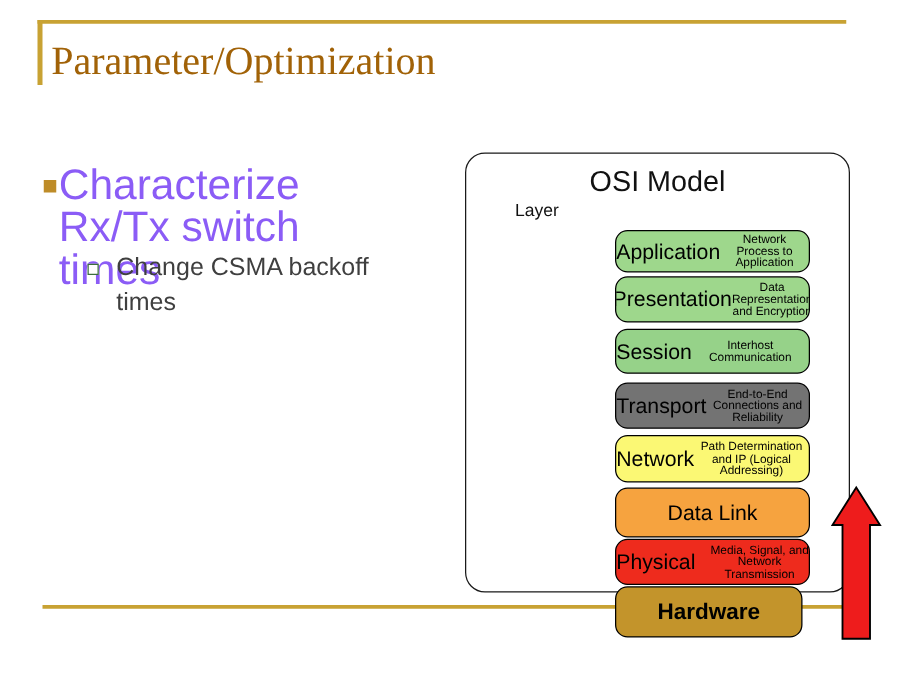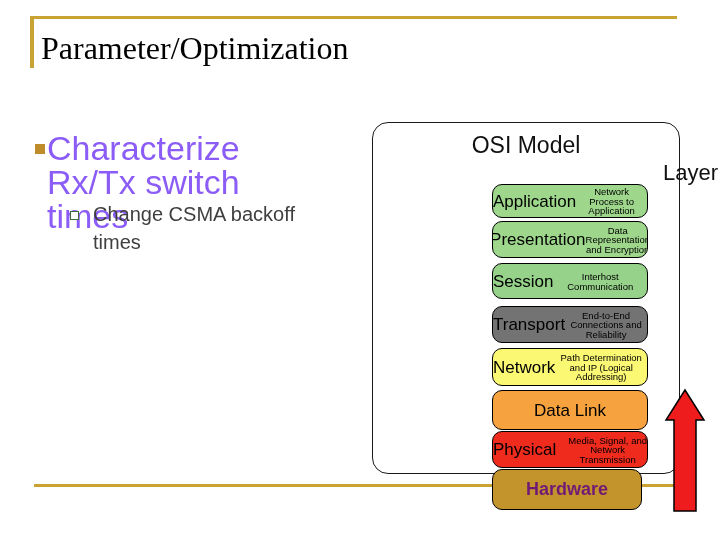--- a/index.html
+++ b/index.html
@@ -5,21 +5,21 @@
   html,body{margin:0;padding:0;background:#fff;}
   #slide{
     position:relative;width:720px;height:540px;background:#ffffff;
     overflow:hidden;font-family:"Liberation Sans",sans-serif;
   }
   
   .gold-line-top{position:absolute;left:30px;top:16px;width:647px;height:3px;background:#C8A233;}
   .gold-bar-left{position:absolute;left:30px;top:16px;width:4px;height:52px;background:#C8A233;}
   .slide-title{
     position:absolute;left:41px;top:30px;width:620px;
-    font-family:"Liberation Serif",serif;font-size:32px;color:#000000;
+    font-family:"Liberation Serif",serif;font-size:32px;color:#a16207;
     white-space:nowrap;
   }
   
   .bullet-sq{position:absolute;left:35px;top:144px;width:10px;height:10px;background:#BE8C28;}
   .bullet-text{
     position:absolute;left:47px;top:131px;width:250px;
     font-size:34px;line-height:34px;color:#8b5cf6;
   }
   .sub-sq{position:absolute;left:70px;top:211px;width:7px;height:7px;background:#fff;border:1.5px solid #3C6E3C;}
   .sub-text{
@@ -29,36 +29,36 @@
   
   .osi-box{
     position:absolute;left:372px;top:122px;width:306px;height:350px;
     background:#ffffff;border:1.6px solid #1a1a1a;border-radius:16px;
   }
   .osi-title{
     position:absolute;left:0;top:9px;width:100%;text-align:center;
     font-size:23px;color:#111;letter-spacing:0px;
   }
   .osi-subtitle{
-    position:absolute;left:0;top:37px;width:100%;text-align:right;
-    font-size:22px;color:#111;transform:translateX(39px);
+    position:absolute;left:0;top:37px;width:100%;text-align:left;
+    font-size:14px;color:#111;transform:translateX(39px);
   }
   .layer-box{
     position:absolute;left:492px;width:156px;box-sizing:border-box;
     border:1.6px solid #000;border-radius:10px;
     display:flex;flex-direction:row;justify-content:center;align-items:center;
     text-align:center;overflow:hidden;z-index:3;
   }
   .layer-name{font-size:17px;line-height:17px;color:#000;white-space:nowrap;}
   .layer-desc{font-size:9.5px;line-height:9.5px;color:#000;margin-top:1px;}
   .hardware-box{
     position:absolute;left:492px;top:469px;width:150px;height:41px;box-sizing:border-box;
     border:1.6px solid #000;border-radius:10px;
     display:flex;justify-content:center;align-items:center;
-    font-size:18px;font-weight:bold;color:#701a75;z-index:4;
+    font-size:18px;font-weight:bold;color:#000000;z-index:4;
   }
   .gold-line-bottom{position:absolute;left:34px;top:484px;width:643px;height:3px;background:#C8A233;z-index:1;}
   .up-arrow{position:absolute;left:650px;top:385px;width:60px;height:130px;z-index:5;}
 </style>
 </head>
 <body>
 
 <div id="slide">
 
   <div class="gold-line-top"></div>

